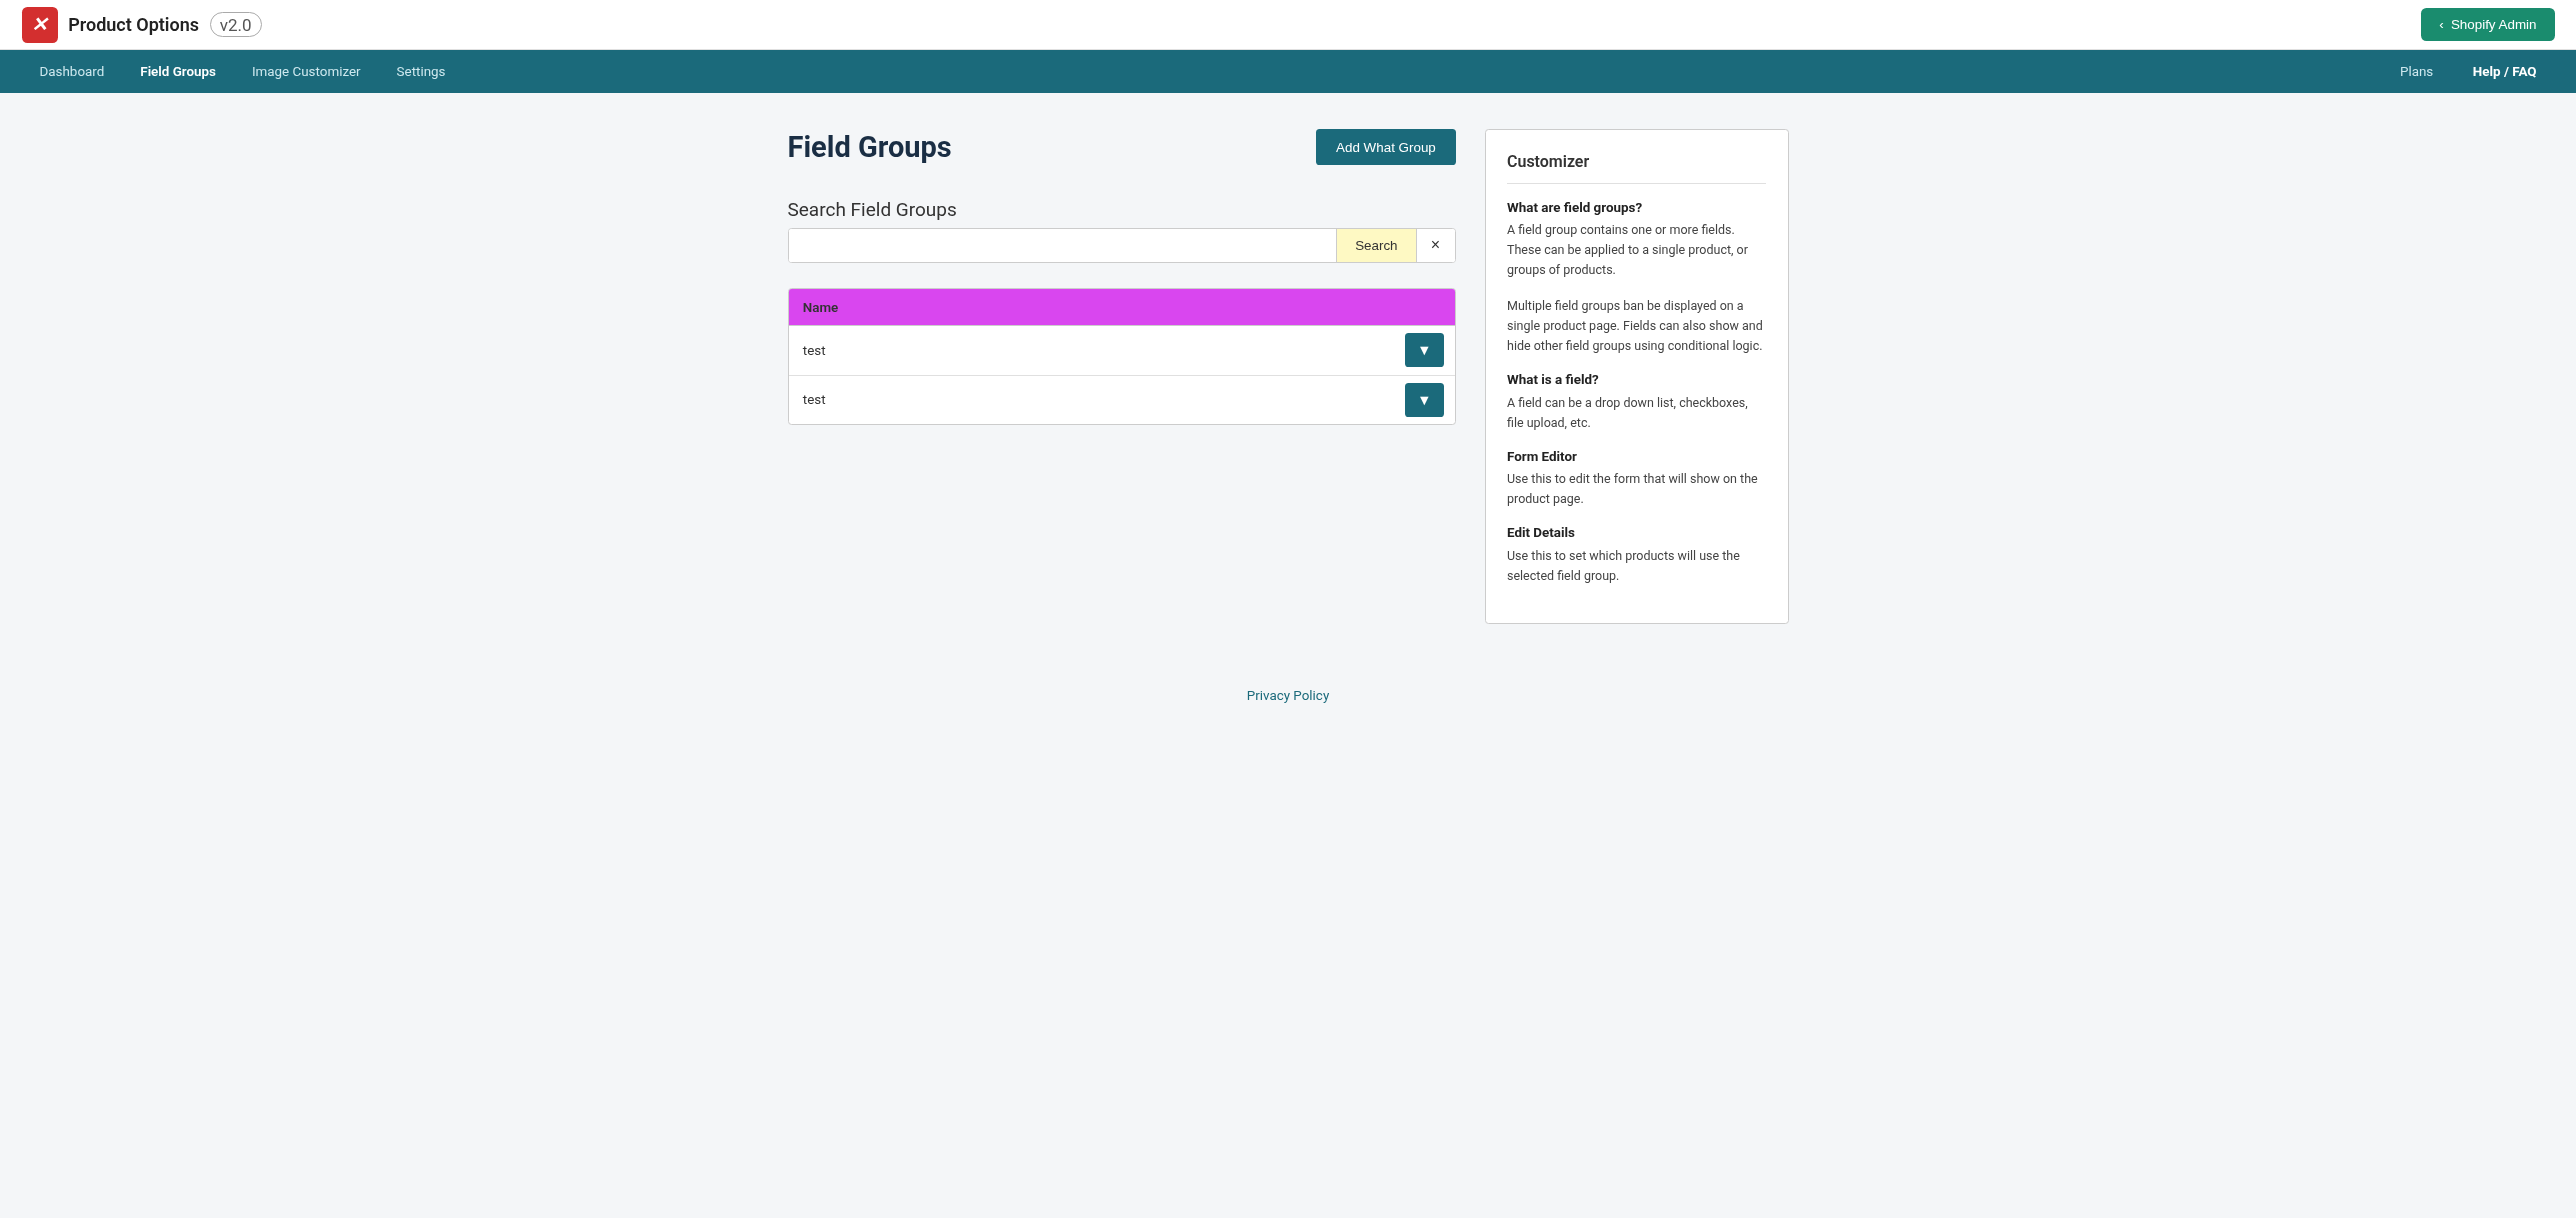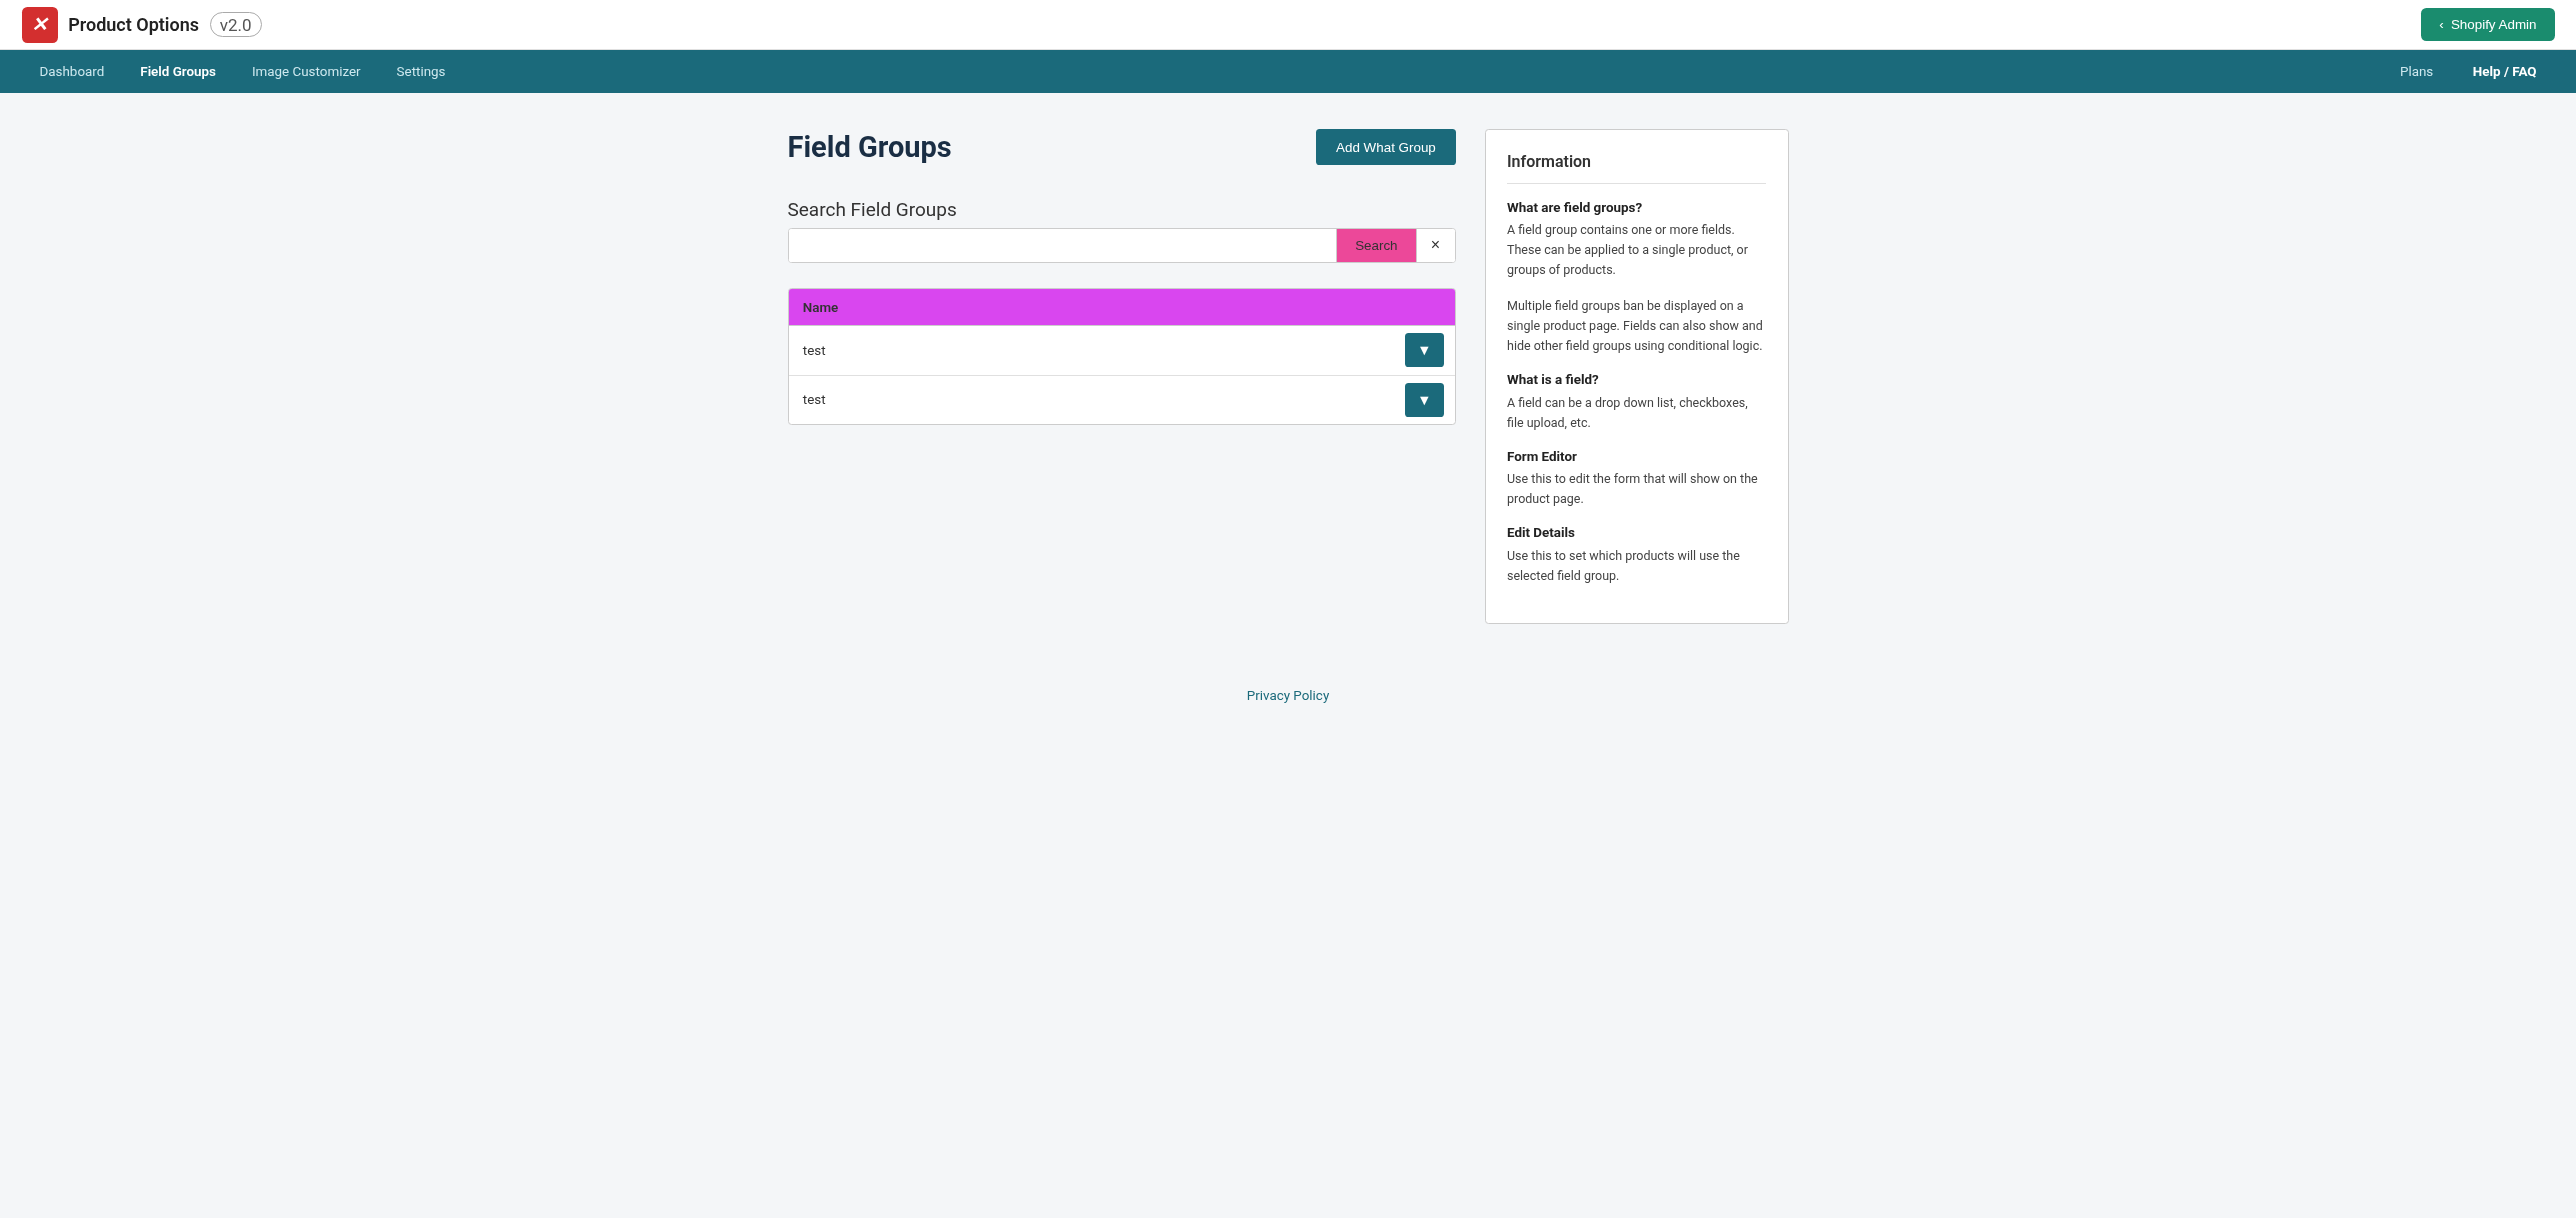--- a/index.html
+++ b/index.html
@@ -55,21 +55,21 @@
     }
     .search-label { font-size: 19px; color: #333; margin-bottom: 7.2px; }
     .search-row {
       display: flex; gap: 0; margin-bottom: 25px;
       border: 0.9px solid #ccc; border-radius: 3.6px; overflow: hidden; background: #fff;
     }
     .search-input {
       flex: 1; padding: 9px 12.5px; font-size: 13.4px; border: none; outline: none;
     }
     .search-btn {
-      background: #ec4899; border: none; border-left: 0.9px solid #ccc;
+      background: #fef9c3; border: none; border-left: 0.9px solid #ccc;
       padding: 0 18px; font-size: 13.4px; cursor: pointer; color: #333;
     }
     .clear-btn {
       background: #fff; border: none; border-left: 0.9px solid #ccc;
       padding: 0 14.3px; font-size: 16px; cursor: pointer; color: #333;
     }
 
     
     .table-container {
       border: 0.9px solid #ccc; border-radius: 3.6px; overflow: hidden; background: #fff;
@@ -178,21 +178,21 @@
         <div class="table-cell-action">
           <button class="action-btn">
             <span>▼</span>
           </button>
         </div>
       </div>
     </div>
   </div>
 
   <div class="right-panel">
-    <div class="info-title">Information</div>
+    <div class="info-title">Customizer</div>
 
     <div class="info-section">
       <div class="info-section-title">What are field groups?</div>
       <div class="info-section-text">A field group contains one or more fields. These can be applied to a single product, or groups of products.</div>
     </div>
 
     <div class="info-section">
       <div class="info-section-text">Multiple field groups ban be displayed on a single product page. Fields can also show and hide other field groups using conditional logic.</div>
     </div>
 

